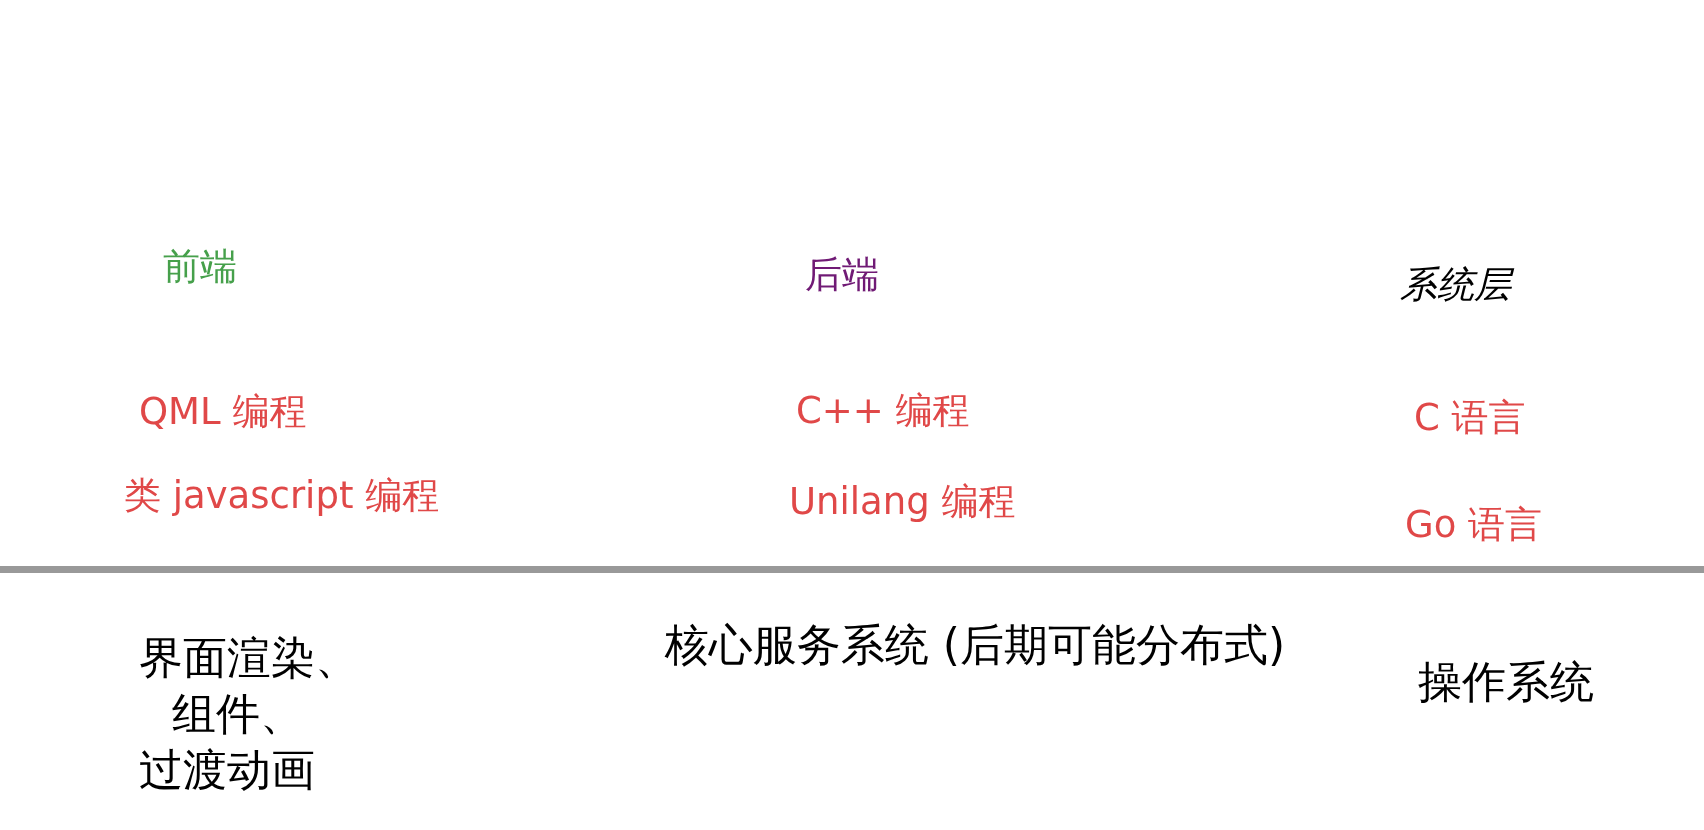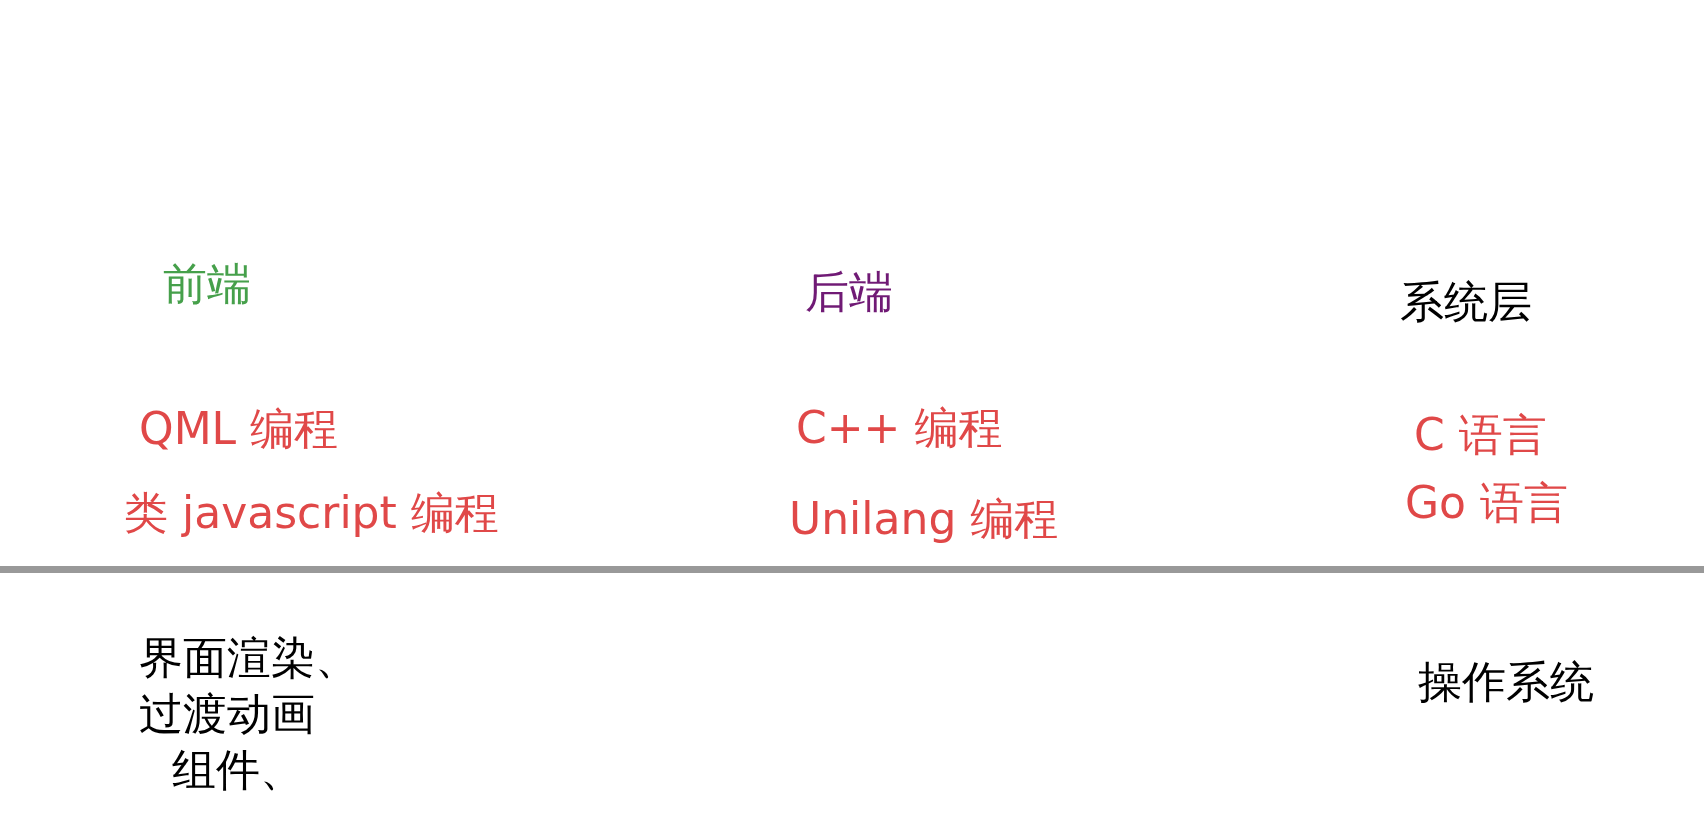--- a/index.html
+++ b/index.html
@@ -1,48 +1,49 @@
 <!DOCTYPE html>
 <html><head>
 <meta charset="utf-8">
 <style>
   html, body { margin: 0; padding: 0; background: #ffffff; }
   body { width: 1704px; height: 830px; position: relative; overflow: hidden;
          font-family: "DejaVu Sans", "Liberation Sans", sans-serif; }
-  .t { position: absolute; white-space: nowrap; font-size: 44px; line-height: 1; margin-top: 14px; }
+  .t { position: absolute; white-space: nowrap; font-size: 37px; line-height: 1; }
   .green { color: #46a04b; }
   .blue { color: #701a75; }
   .red { color: #e04848; }
   .black { color: #000000; }
   .divider { position: absolute; left: 0; top: 566px; width: 1704px; height: 7px; background: #999999; }
   .desc { position: absolute; color: #000; font-size: 44px; line-height: 56px; white-space: nowrap; }
   .desc div { white-space: nowrap; }
 </style>
 </head>
 <body>
 
 <div class="t green" style="left:163px; top:248px;">前端</div>
 <div class="t blue" style="left:805px; top:256px;">后端</div>
-<div class="t black" style="left:1400px; top:266px;">系统层</div>
+<div class="t black" style="left:1400px; top:266px;font-style:italic;">系统层</div>
 
 <div class="t red" style="left:139px; top:393px;">QML 编程</div>
 <div class="t red" style="left:124px; top:477px;">类 javascript 编程</div>
 
 <div class="t red" style="left:796px; top:392px;">C++ 编程</div>
 <div class="t red" style="left:789px; top:483px;">Unilang 编程</div>
 
 <div class="t red" style="left:1414px; top:399px;">C 语言</div>
-<div class="t red" style="left:1405px; top:467px;">Go 语言</div>
+<div class="t red" style="left:1405px; top:506px;">Go 语言</div>
 
 <div class="divider"></div>
 
 <div class="desc" style="left:139px; top:630px;">
   <div>界面渲染、</div>
+  <div style="padding-left:33px;">组件、</div>
   <div>过渡动画</div>
-  <div style="padding-left:33px;">组件、</div>
 </div>
 
 <div class="desc" style="left:641px; top:617px; width:668px; text-align:center;">
+  <div>核心服务系统 (后期可能分布式)</div>
 </div>
 
 <div class="desc" style="left:1418px; top:654px;">
   <div>操作系统</div>
 </div>
 
 </body></html>

